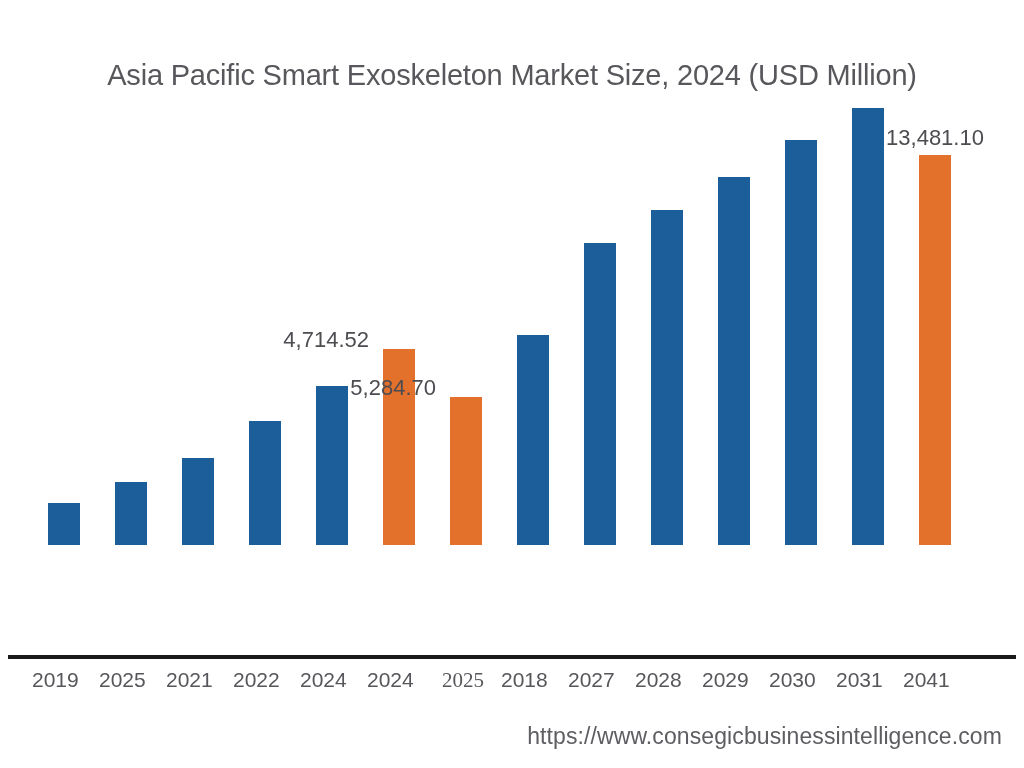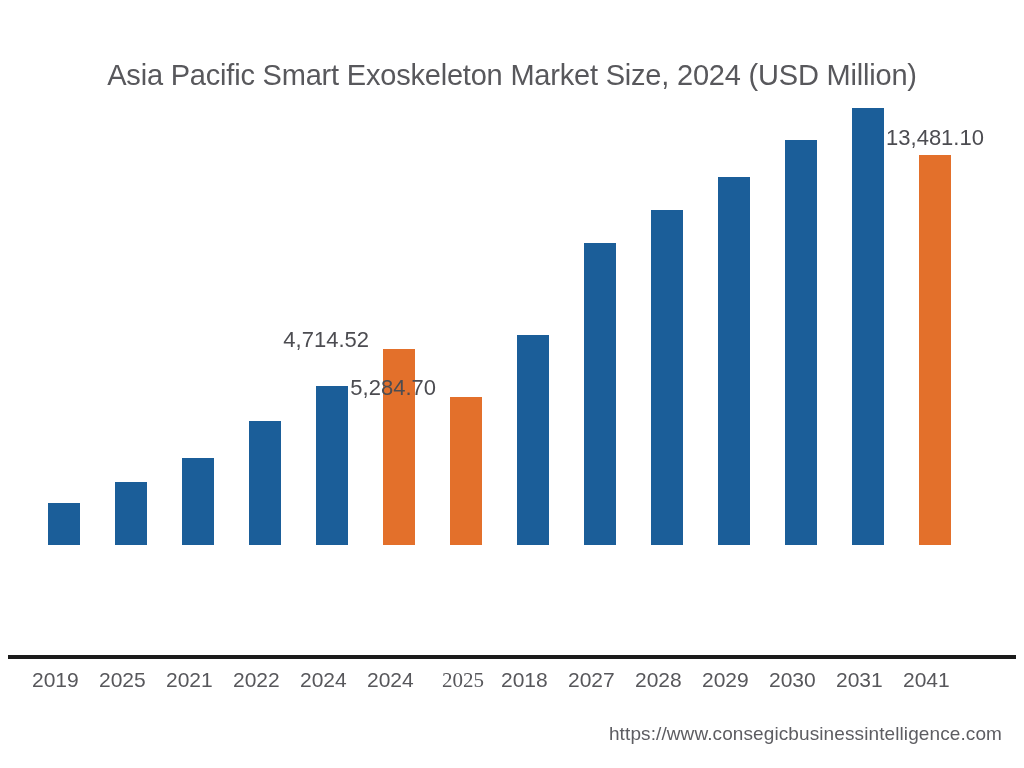--- a/index.html
+++ b/index.html
@@ -108,21 +108,21 @@
     color: #57575b;
     line-height: 30px;
     top: 2px;
   }
 
   
   #source-url {
     position: absolute;
     right: 22px;
     top: 723px;
-    font-size: 19px;
+    font-size: 23px;
     color: #5d5d62;
     letter-spacing: 0.1px;
     white-space: nowrap;
   }
 </style>
 </head>
 <body>
 
 <div id="chart-figure">
 

